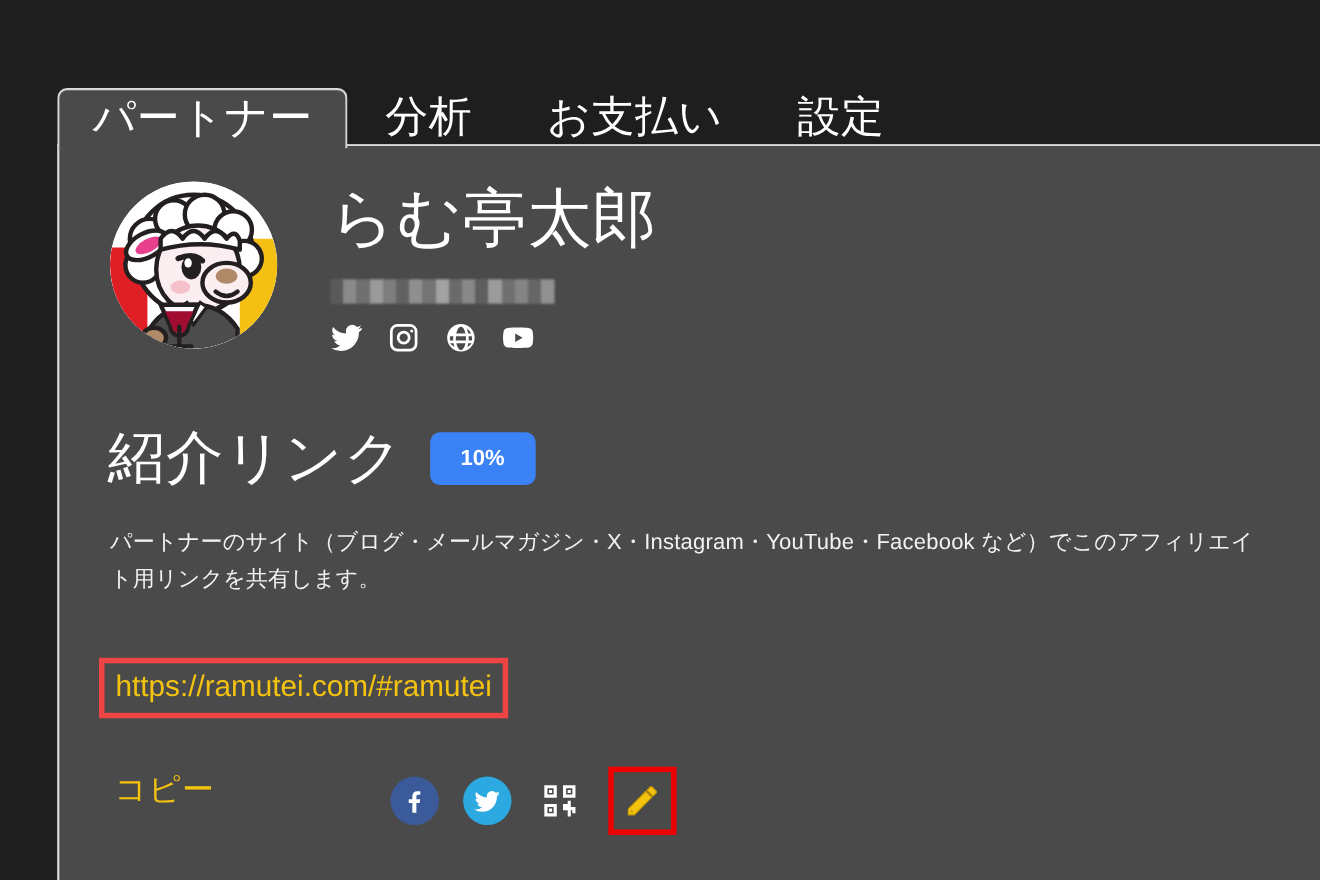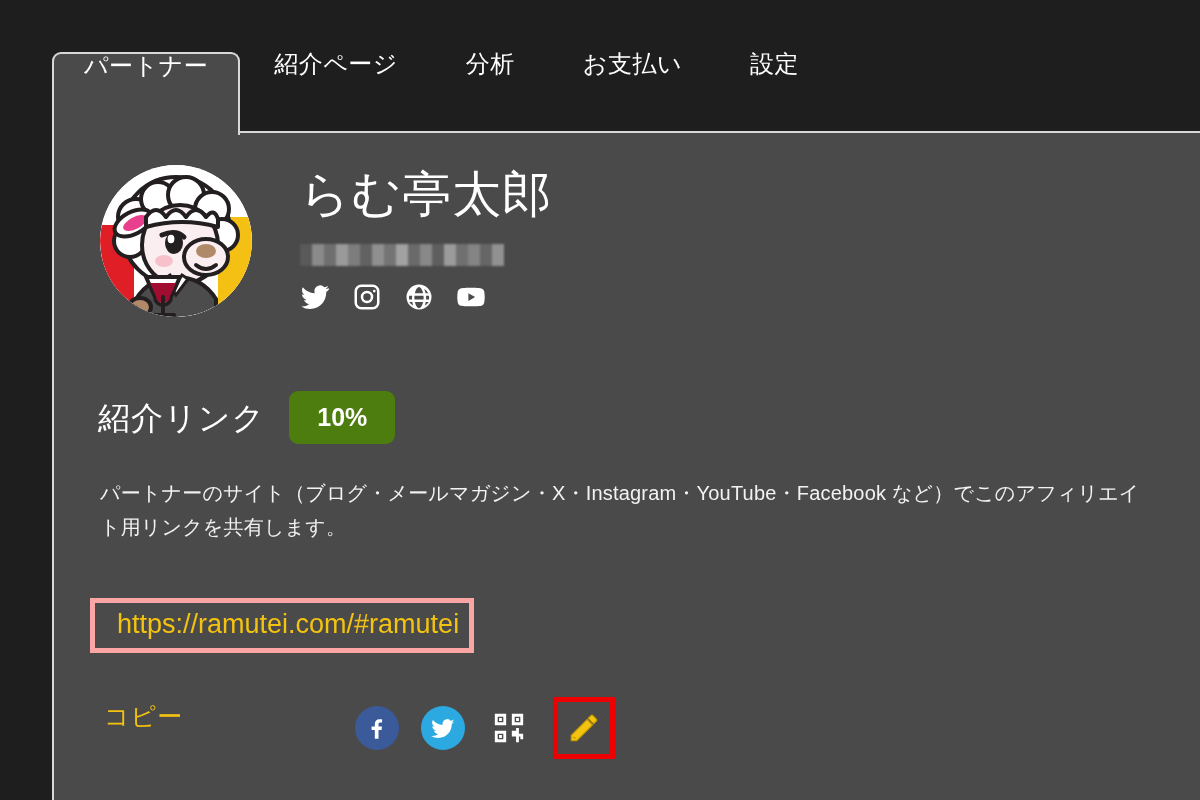--- a/index.html
+++ b/index.html
@@ -42,28 +42,30 @@
     position: absolute;
     left: 52px;
     top: 52px;
     height: 81px;
     display: flex;
     align-items: stretch;
   }
 
   .tab {
     display: flex;
+    align-items: center;
     justify-content: center;
     color: #ffffff;
-    font-size: 24px;
+    font-size: 39px;
     letter-spacing: 0.5px;
     padding: 0 34px;
     box-sizing: border-box;
     white-space: nowrap;
     line-height: 1;
+    margin-top: 28px;
   }
 
   .tab.active {
     background: #4a4a4a;
     border: 2px solid #d8d8d8;
     border-bottom: none;
     border-radius: 9px 9px 0 0;
     position: relative;
     z-index: 3;
     margin-bottom: -2px;
@@ -101,21 +103,21 @@
   }
   .avatar svg { display: block; }
 
   .profile-right {
     margin-left: 48px;
     padding-top: 4px;
   }
 
   .profile-name {
     color: #ffffff;
-    font-size: 49px;
+    font-size: 58px;
     line-height: 1.05;
     letter-spacing: 1px;
     white-space: nowrap;
   }
 
   .redacted {
     margin-top: 24px;
     width: 204px;
     height: 22px;
     background-color: #6a6a6a;
@@ -148,29 +150,29 @@
   .section-head {
     position: absolute;
     left: 44px;
     top: 258px;
     display: flex;
     align-items: center;
     gap: 24px;
   }
   .section-title {
     color: #ffffff;
-    font-size: 32px;
+    font-size: 52px;
     line-height: 1;
     letter-spacing: 1px;
     white-space: nowrap;
   }
   .rate-badge {
-    background: #4d7c0f;
+    background: #3b82f6;
     color: #ffffff;
-    font-size: 25px;
+    font-size: 20px;
     font-weight: bold;
     border-radius: 9px;
     padding: 14px 28px;
     line-height: 1;
   }
 
   .description {
     position: absolute;
     left: 46px;
     top: 343px;
@@ -179,22 +181,22 @@
     font-size: 20px;
     line-height: 1.72;
     letter-spacing: 0.2px;
   }
 
   
   .url-wrap {
     position: absolute;
     left: 36px;
     top: 465px;
-    border: 5px solid #fca5a5;
-    padding: 4px 10px 6px 22px;
+    border: 5px solid #ef4444;
+    padding: 4px 10px 6px 10px;
     display: inline-block;
   }
   .url-text {
     color: #f4c310;
     font-size: 27px;
     line-height: 1.3;
     white-space: nowrap;
   }
 
   
@@ -204,21 +206,21 @@
     top: 555px;
     width: 580px;
     height: 80px;
   }
 
   .copy-link {
     position: absolute;
     left: 4px;
     top: 16px;
     color: #f4c310;
-    font-size: 25px;
+    font-size: 29px;
     line-height: 1;
     letter-spacing: 1px;
   }
 
   .share-icons {
     position: absolute;
     left: 255px;
     top: 0;
     display: flex;
     align-items: center;
@@ -254,23 +256,20 @@
 </style>
 </head>
 <body>
 
 <div id="root">
 
   <div class="tabbar">
     <div class="tabs">
       <div class="tab active">
         <span>パートナー</span>
-      </div>
-      <div class="tab">
-        <span>紹介ページ</span>
       </div>
       <div class="tab">
         <span>分析</span>
       </div>
       <div class="tab">
         <span>お支払い</span>
       </div>
       <div class="tab">
         <span>設定</span>
       </div>

